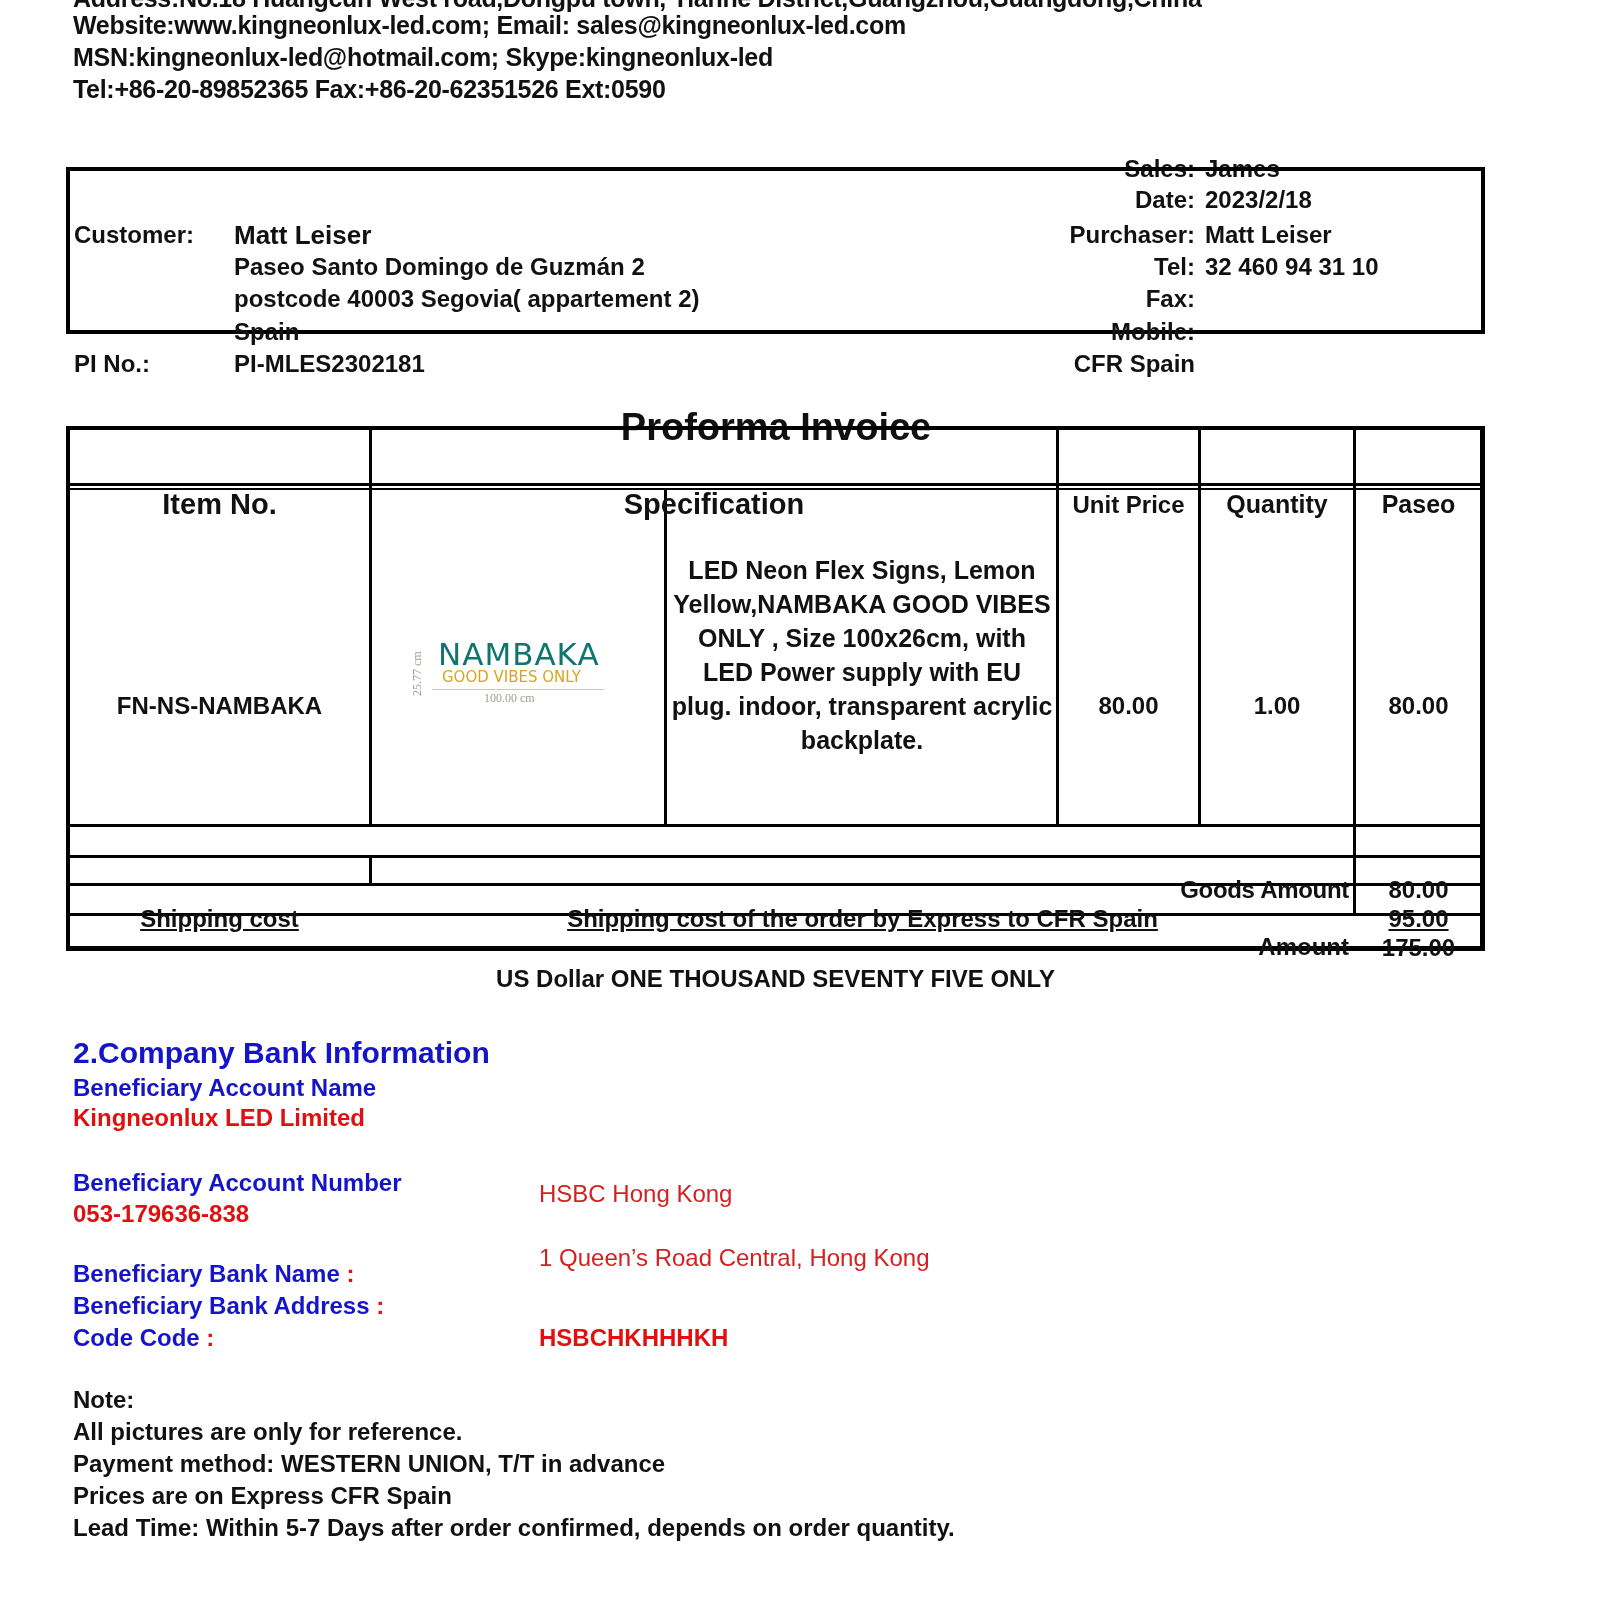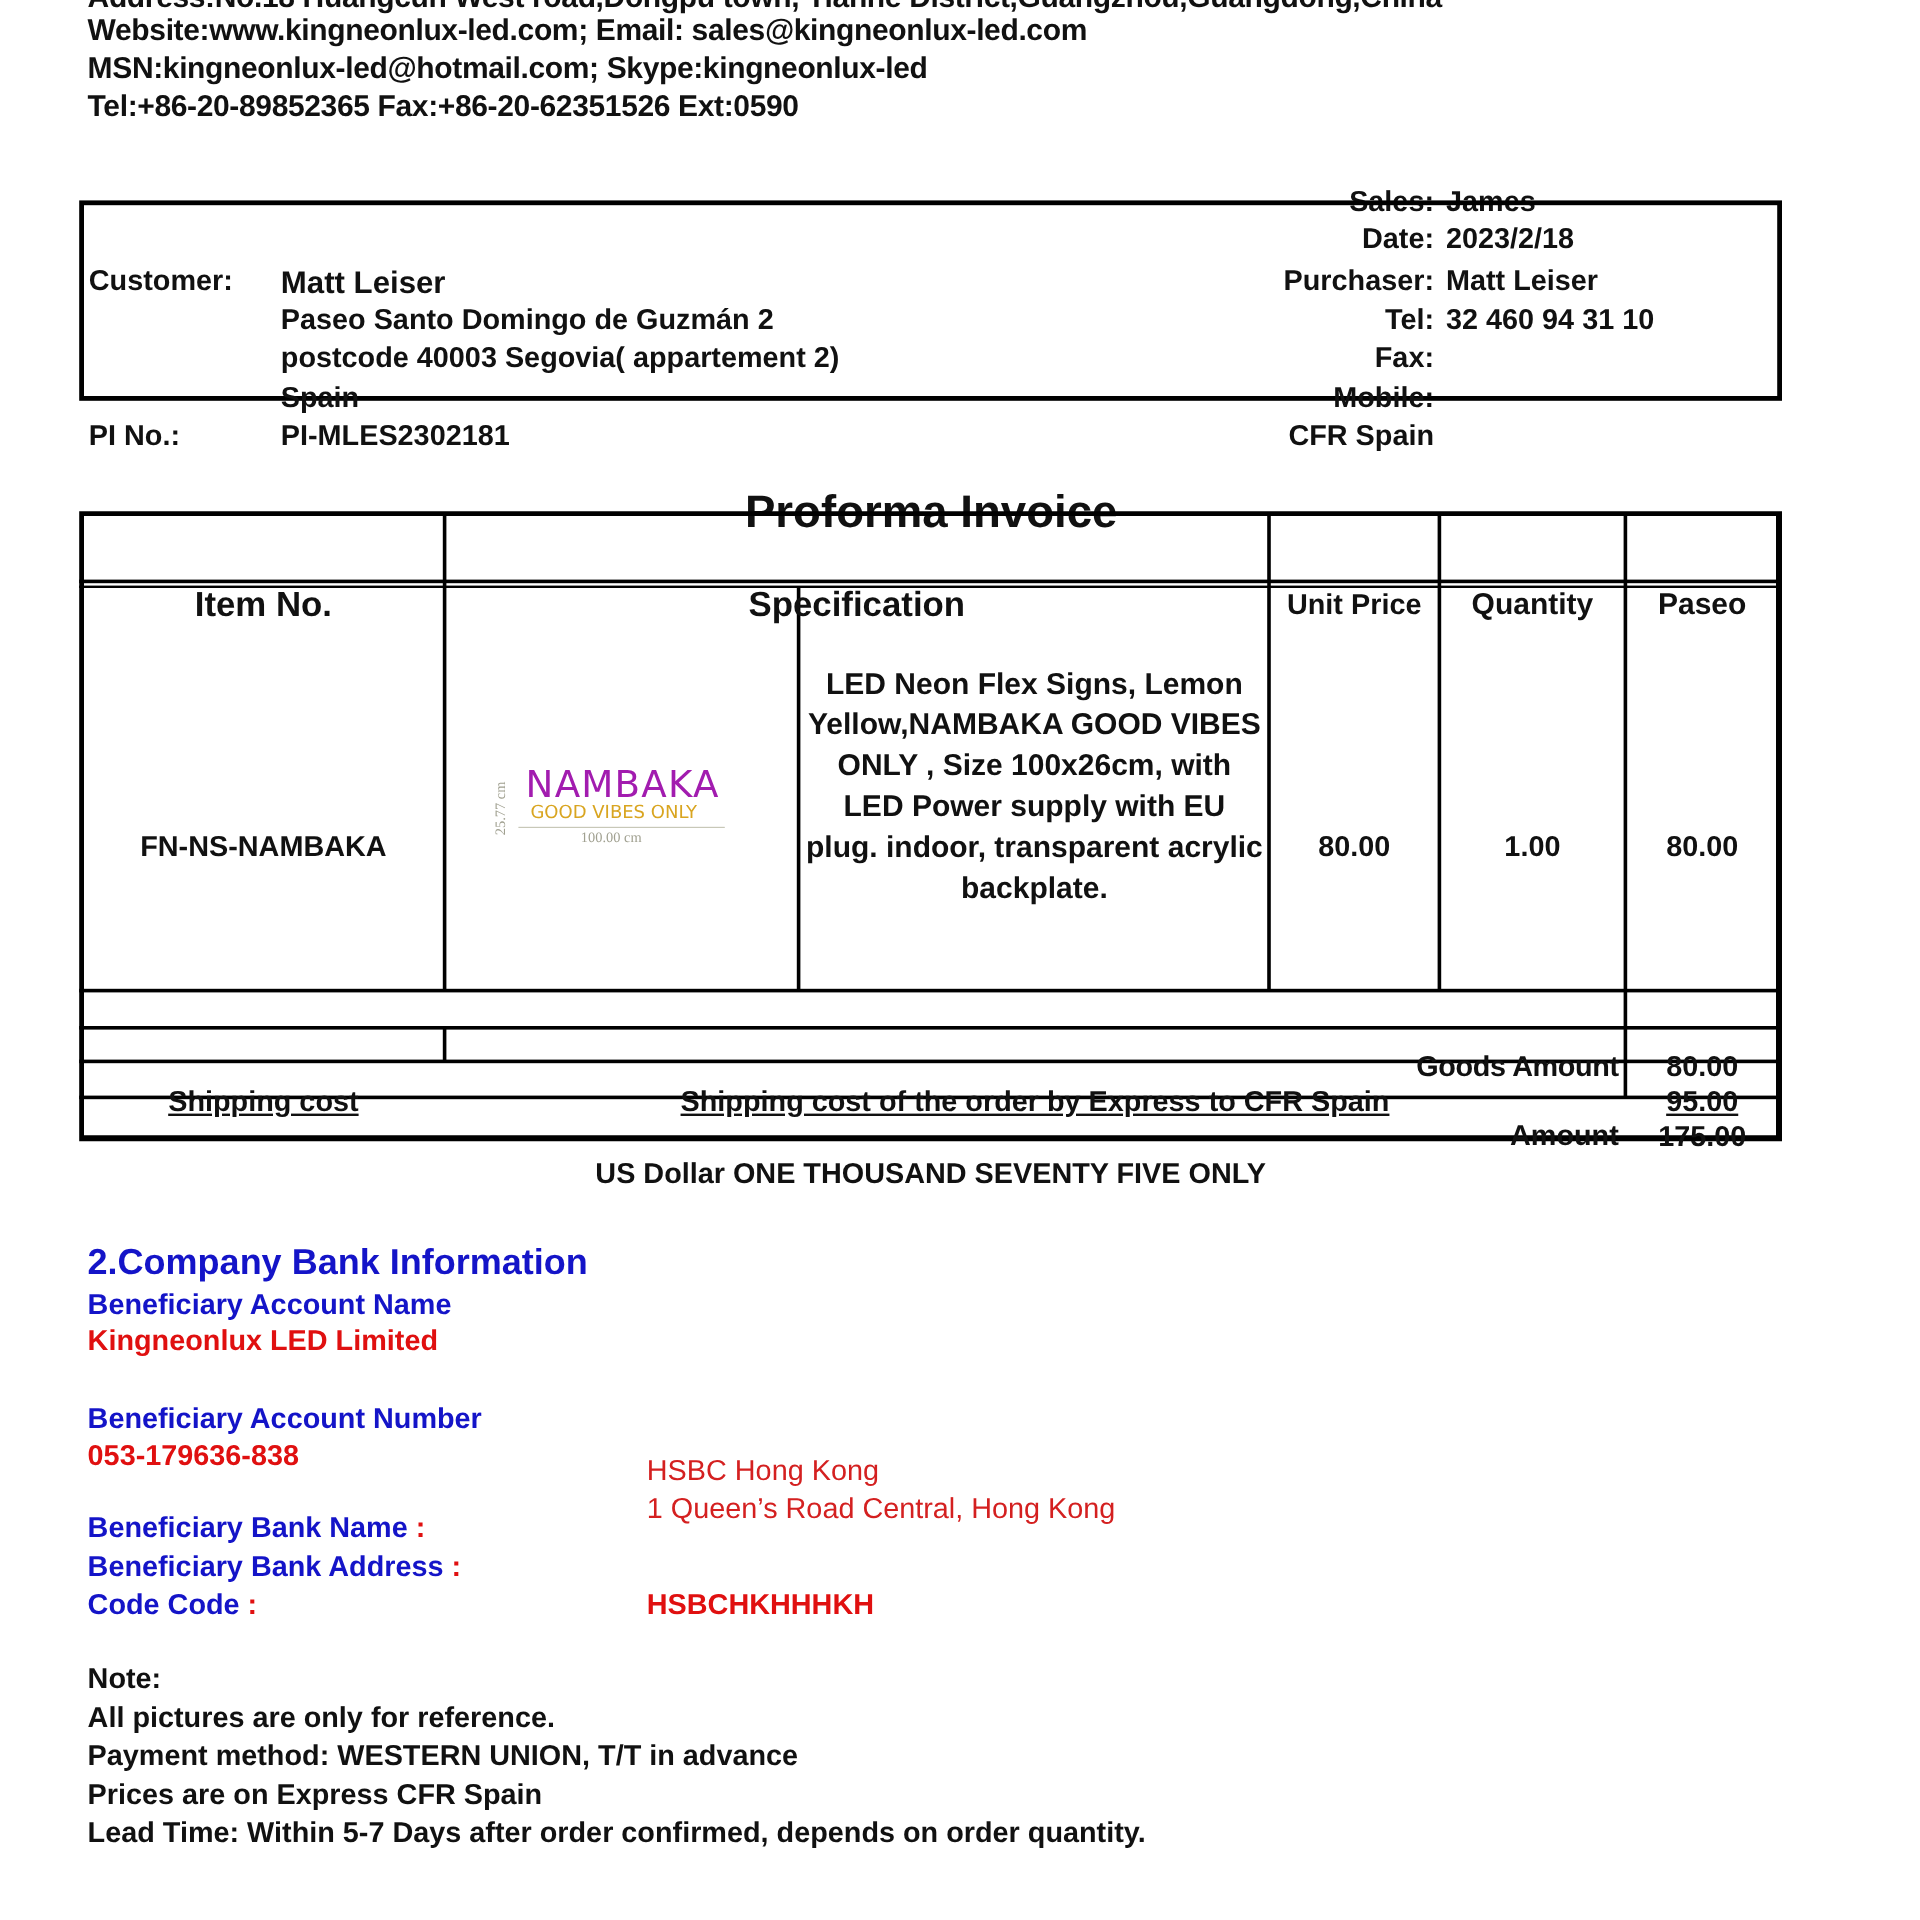--- a/index.html
+++ b/index.html
@@ -11,21 +11,21 @@
   .lbl-r { text-align:right; }
   .box { position:absolute; border:4px solid #000; box-sizing:border-box; }
   .vline { position:absolute; background:#000; }
   .hline { position:absolute; background:#000; }
   .f24 { font-size:24px; }
   .blue { color:#1414c8; }
   .red { color:#e01010; }
   .redthin { color:#d42020; font-weight:normal; }
   .cell-c { position:absolute; display:flex; align-items:center; justify-content:center; text-align:center; }
   .spec-text { position:absolute; font-size:25px; font-weight:bold; line-height:34px; white-space:normal;text-align:center; }
-  .logo-main { color:#a21caf; font-size:31px; letter-spacing:1px; font-family:"DejaVu Sans", sans-serif; }
+  .logo-main { color:#0f766e; font-size:31px; letter-spacing:1px; font-family:"DejaVu Sans", sans-serif; }
   .logo-sub { color:#d9a520; font-size:15px; font-family:"DejaVu Sans", sans-serif; }
   .logo-dim { color:#a0a090; font-size:11px; font-family:"Liberation Serif", serif; }
 </style>
 </head>
 <body>
 
 <div class="abs hdr" style="top:-16px;">Address:No.18 Huangcun West road,Dongpu town, Tianhe District,Guangzhou,Guangdong,China</div>
 <div class="abs hdr" style="top:11px;">Website:www.kingneonlux-led.com; Email: sales@kingneonlux-led.com</div>
 <div class="abs hdr" style="top:43px;">MSN:kingneonlux-led@hotmail.com; Skype:kingneonlux-led</div>
 <div class="abs hdr" style="top:75px;">Tel:+86-20-89852365 Fax:+86-20-62351526 Ext:0590</div>
@@ -110,21 +110,21 @@
 <div class="cell-c b" style="left:70px; top:916px; width:1411px; height:30px; font-size:24px;">US Dollar ONE THOUSAND SEVENTY FIVE ONLY</div>
 
 <div class="abs b blue" style="top:988px; left:73px; font-size:30px;">2.Company Bank Information</div>
 <div class="abs b blue f24" style="top:1026px; left:73px;">Beneficiary Account Name</div>
 <div class="abs b red f24" style="top:1056px; left:73px;">Kingneonlux LED Limited</div>
 
 <div class="abs b blue f24" style="top:1121px; left:73px;text-align:center;">Beneficiary Account Number</div>
 <div class="abs b red f24" style="top:1152px; left:73px;">053-179636-838</div>
 
 <div class="abs b f24" style="top:1212px; left:73px;"><span class="blue">Beneficiary Bank Name </span><span class="red">:</span></div>
-<div class="abs f24 redthin" style="top:1212px; left:539px;">HSBC Hong Kong</div>
+<div class="abs f24 redthin" style="top:1180px; left:539px;">HSBC Hong Kong</div>
 
 <div class="abs b f24" style="top:1244px; left:73px;"><span class="blue">Beneficiary Bank Address </span><span class="red">:</span></div>
 <div class="abs f24 redthin" style="top:1244px; left:539px;">1 Queen’s Road Central, Hong Kong</div>
 
 <div class="abs b f24" style="top:1276px; left:73px;"><span class="blue">Code Code </span><span class="red">:</span></div>
 <div class="abs b red f24" style="top:1276px; left:539px;">HSBCHKHHHKH</div>
 
 <div class="abs b f24" style="top:1338px; left:73px;">Note:</div>
 <div class="abs b f24" style="top:1370px; left:73px;">All pictures are only for reference.</div>
 <div class="abs b f24" style="top:1402px; left:73px;">Payment method: WESTERN UNION, T/T in advance</div>

